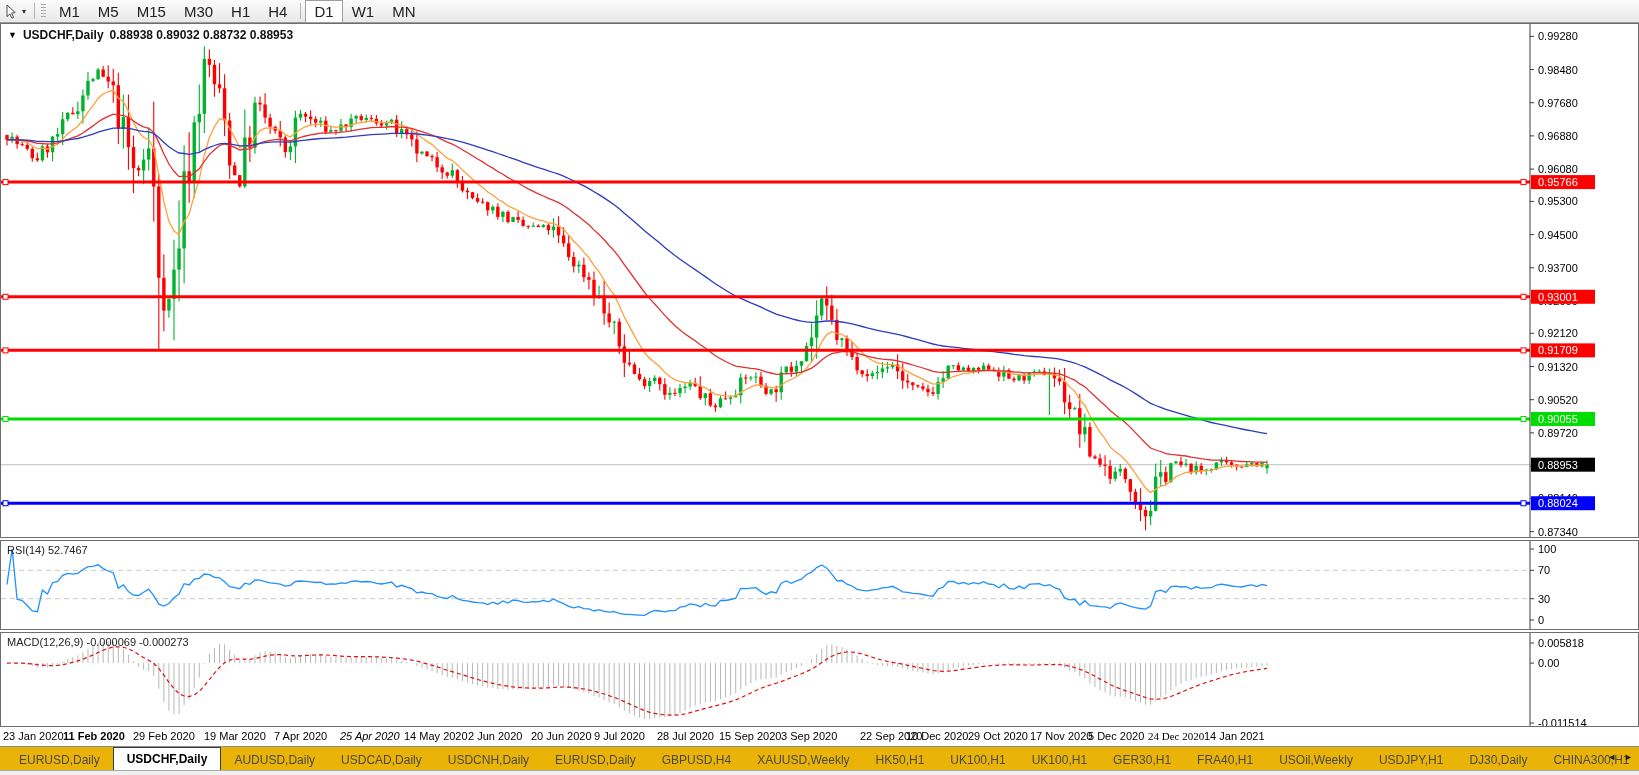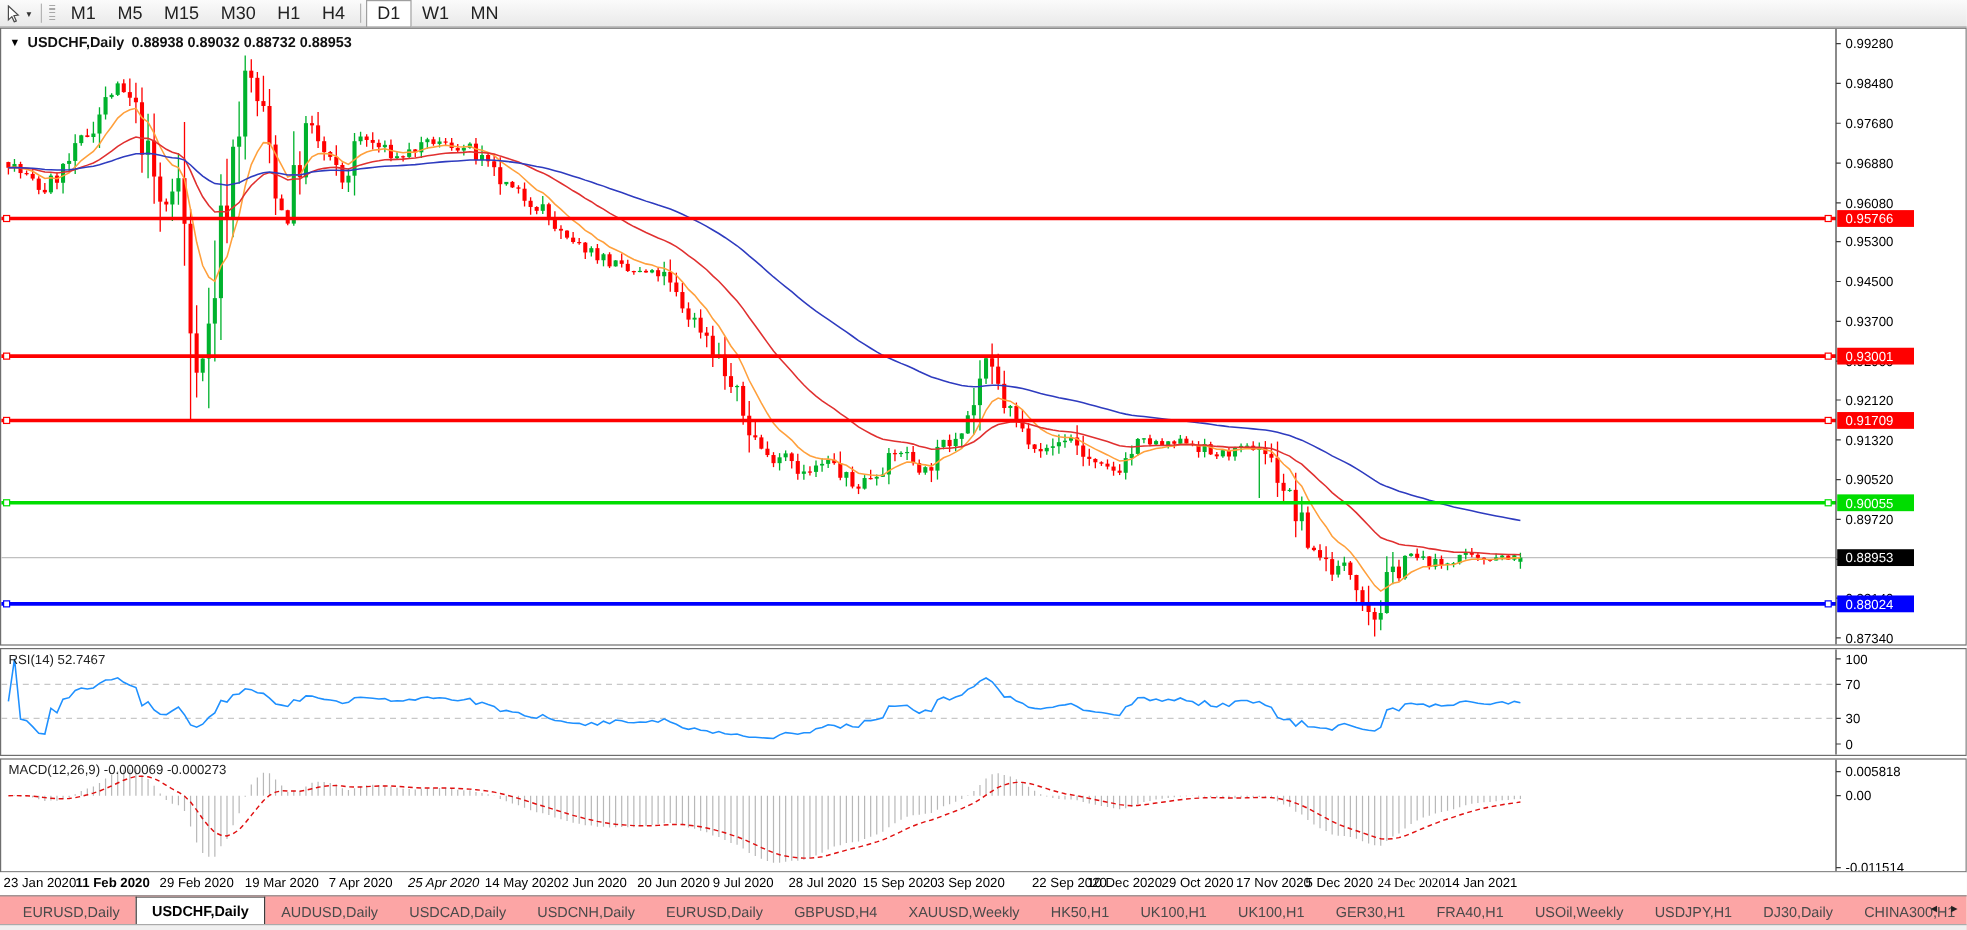--- a/index.html
+++ b/index.html
@@ -29,21 +29,21 @@
     display:flex; align-items:center; gap:6px; }
   .chart-title .tri { font-size:9px; color:#000; }
   .ind-label { position:absolute; left:6px; top:3px; font-size:11px; color:#222; }
 
   
   #date-axis { position:absolute; left:0; top:727px; width:1639px; height:19px; background:#fff; }
   #date-axis span { position:absolute; top:3px; font-size:11px; color:#000; white-space:nowrap; }
 
   
   #tabbar { position:absolute; left:0; top:746px; width:1639px; height:29px;
-    background:#fca5a5; border-top:1px solid #8c8c8c; }
+    background:#eab308; border-top:1px solid #8c8c8c; }
   #tabs-row { display:flex; align-items:flex-end; height:23px; overflow:hidden; padding-left:6px; }
   .tab { height:20px; line-height:20px; padding:0 13px; font-size:12px; color:#4a4a4a;
     white-space:nowrap; cursor:default; }
   .tab.active { height:23px; line-height:22px; background:#ffffff; border:1px solid #3c3c3c;
     border-bottom:none; color:#000; font-weight:bold; }
   .tabsep { width:1px; height:13px; background:#a9a9a9; margin-bottom:4px; }
   #tab-groove { height:6px; border-top:1px solid #aaa; background:#f0f0f0; }
   #tab-arrows { position:absolute; right:6px; top:5px; display:flex; gap:8px; }
   #tab-arrows span { font-size:9px; color:#222; cursor:default; }
 </style>

